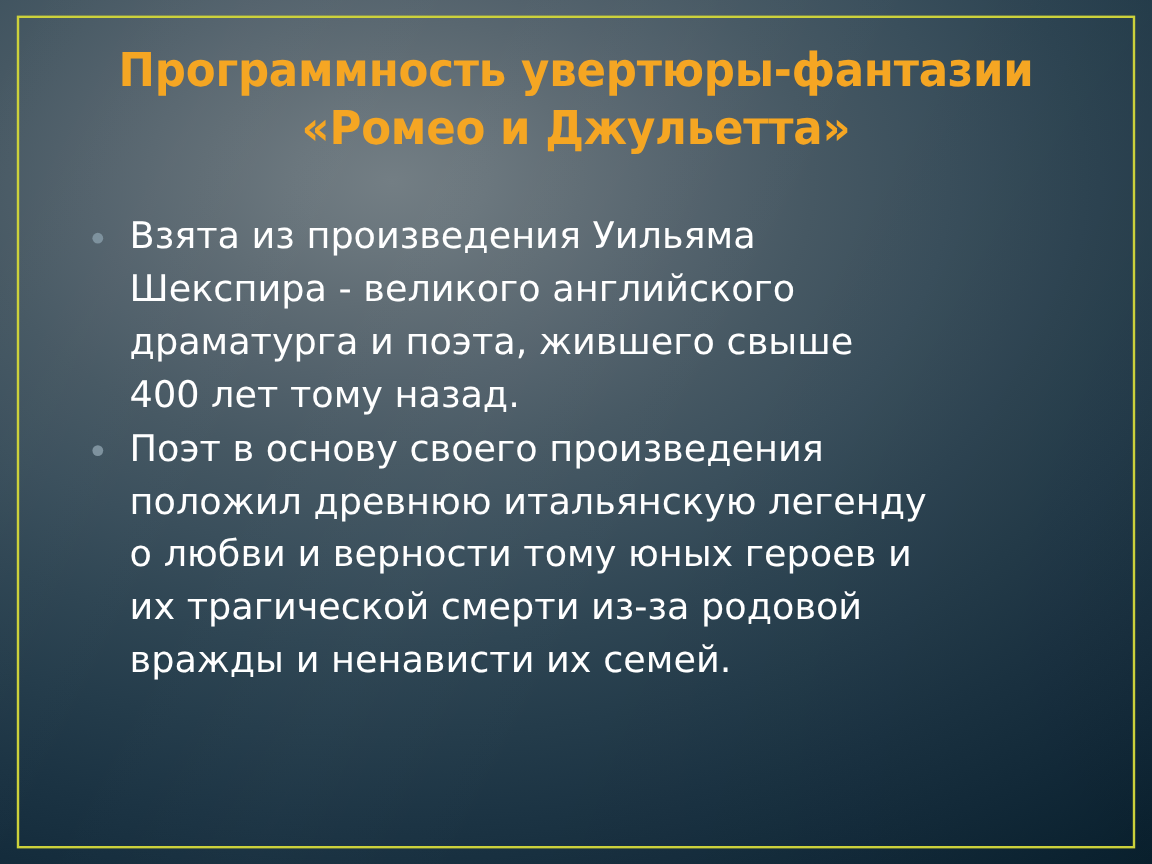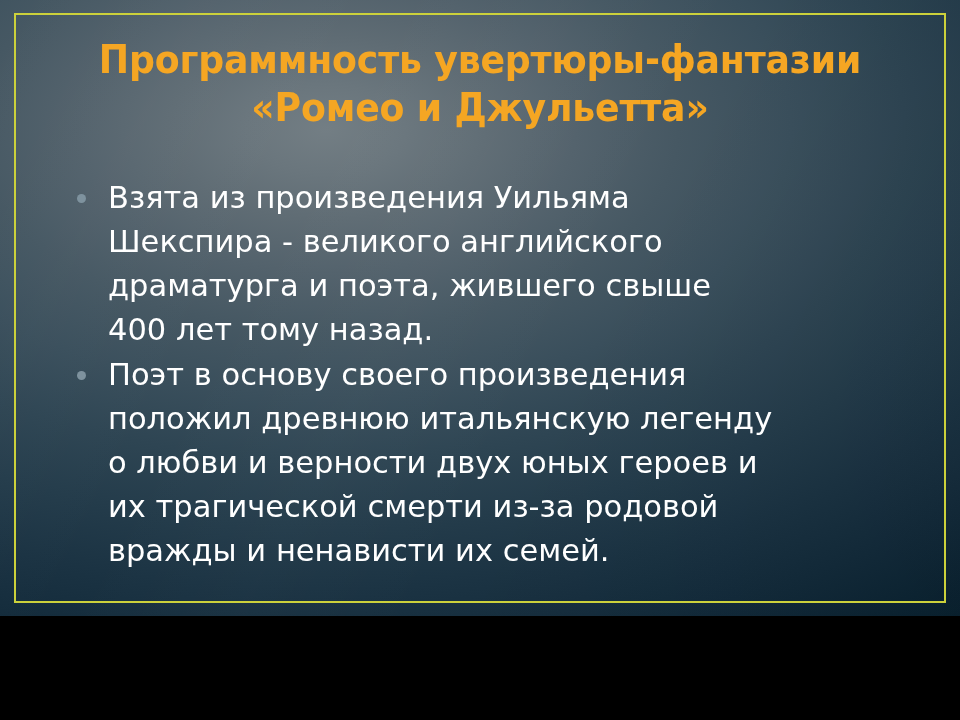--- a/index.html
+++ b/index.html
@@ -5,21 +5,21 @@
 <style>
   html, body {
     margin: 0;
     padding: 0;
     background: #000;
   }
 
   #slide {
     position: relative;
     width: 960px;
-    height: 616px;
+    height: 720px;
     overflow: hidden;
     font-family: "DejaVu Sans", "Liberation Sans", sans-serif;
     
     background-color: #06202f;
     background-image:
       radial-gradient(
         ellipse 118% 105% at 34% 21%,
         #737e84 0%,
         #6a767d 7%,
         #5f6c74 14%,
@@ -143,21 +143,21 @@
         <span class="bullet-text">Взята из произведения Уильяма
 Шекспира - великого английского
 драматурга и поэта, жившего свыше
 400 лет тому назад.</span>
       </div>
 
       <div class="bullet-item">
         <span class="bullet-dot"></span>
         <span class="bullet-text">Поэт в основу своего произведения
 положил древнюю итальянскую легенду
-о любви и верности двух юных героев и
+о любви и верности тому юных героев и
 их трагической смерти из-за родовой
 вражды и ненависти их семей.</span>
       </div>
 
     </div>
 
   </div>
 </div>
 
 </body></html>

